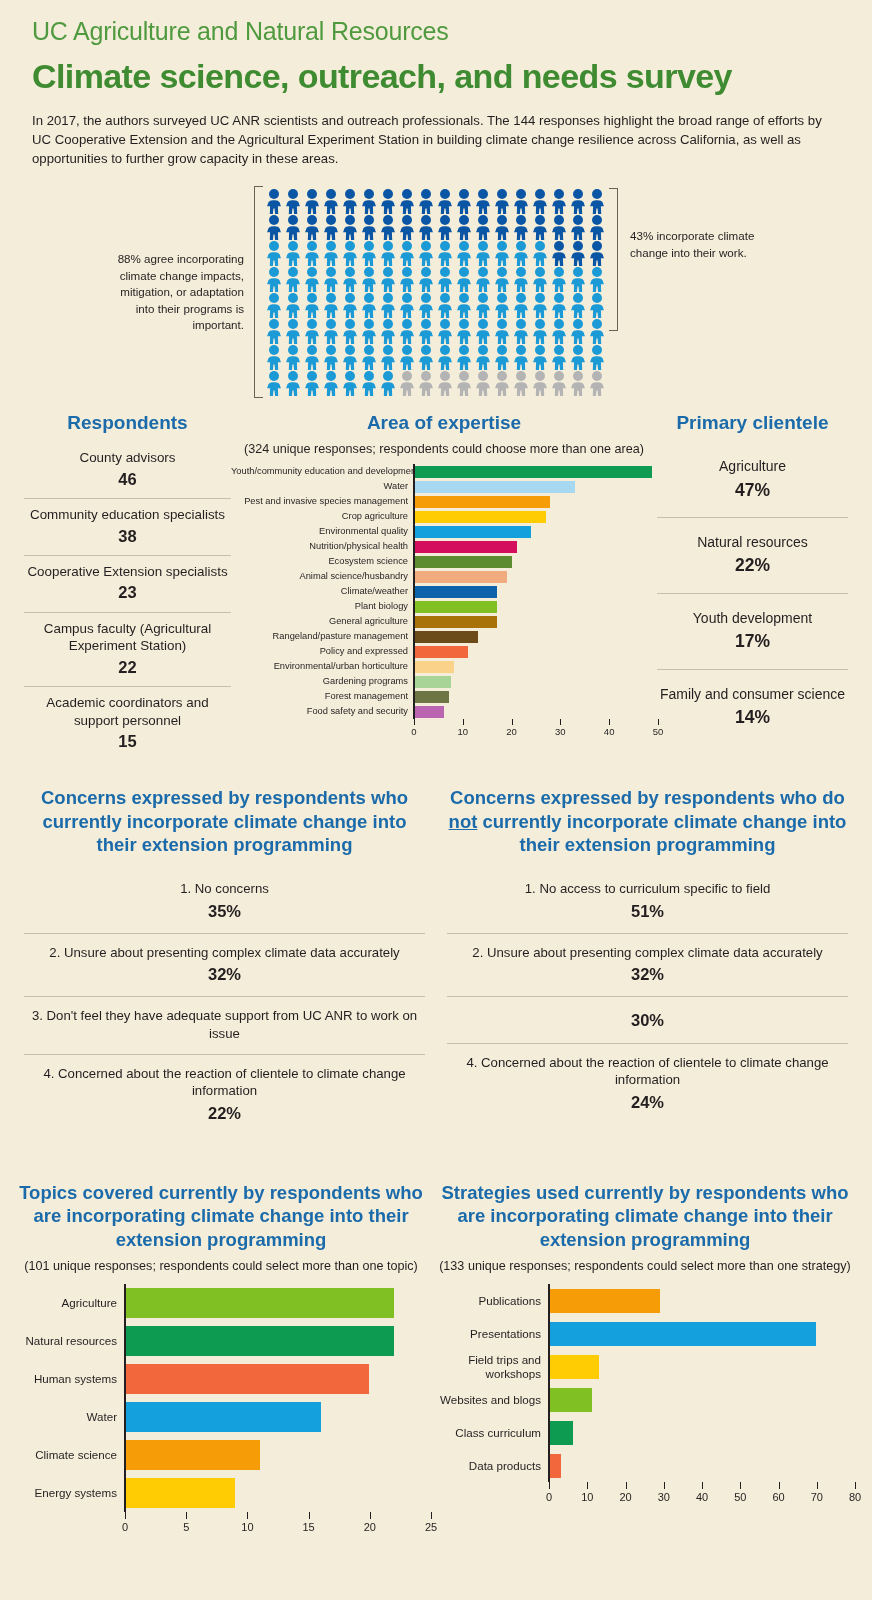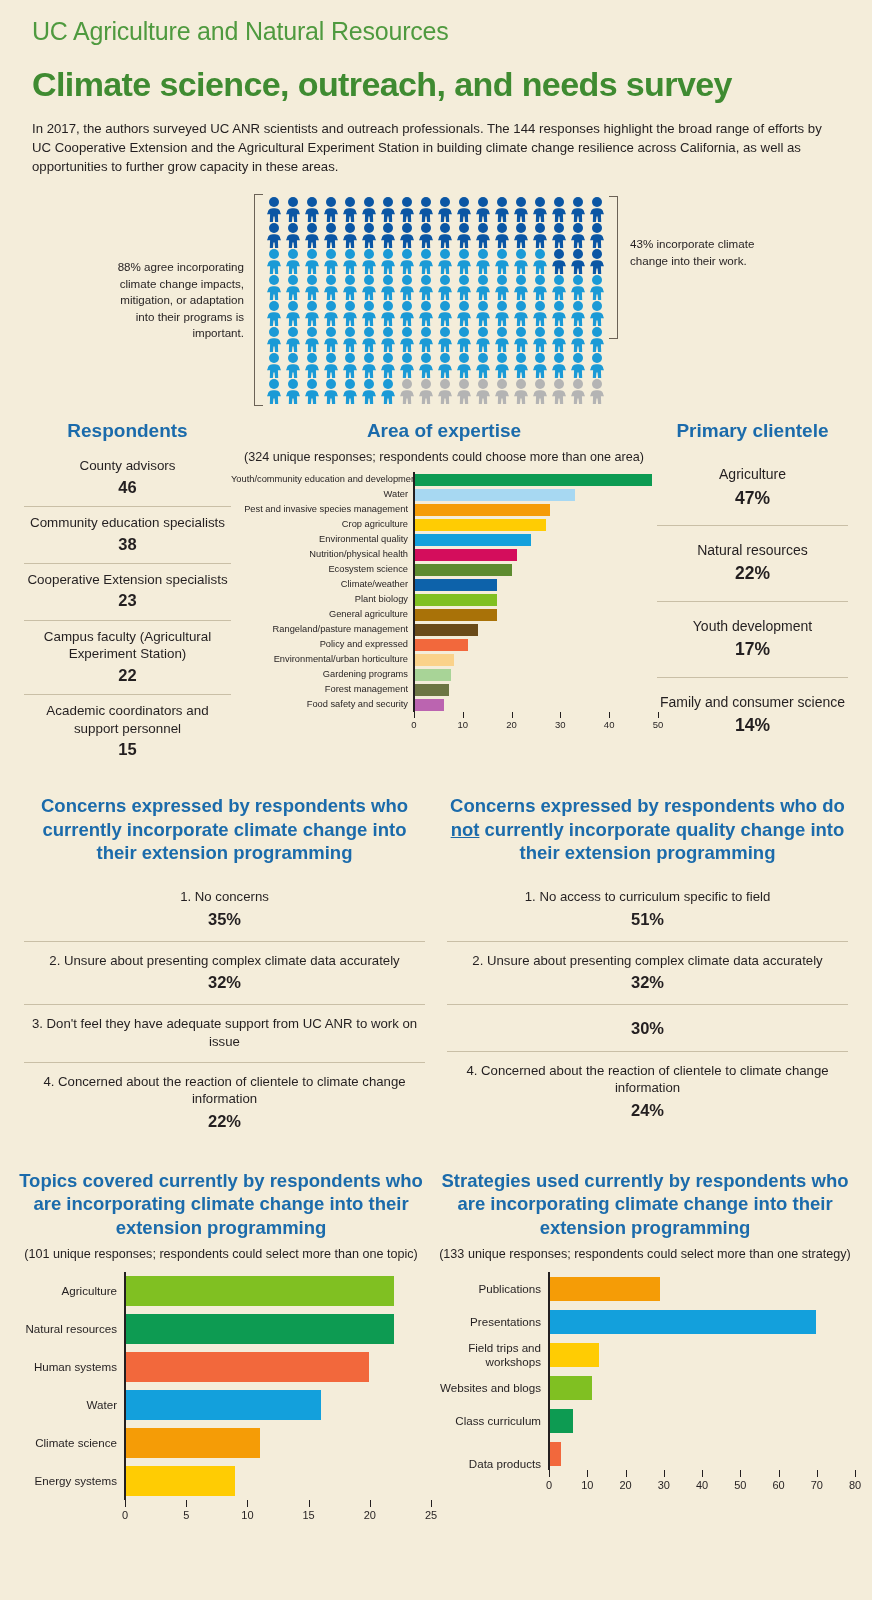--- a/index.html
+++ b/index.html
@@ -14,21 +14,21 @@
   .page { position: relative; width: 872px; height: 1600px; }
 
   
   .header { padding: 18px 32px 0 32px; }
   .kicker {
     font-size: 25px; color: #4f9a3f; font-weight: 400; letter-spacing: -0.2px;
     line-height: 1.1;
   }
   .title {
     font-size: 34px; color: #3f8b31; font-weight: bold; letter-spacing: -0.6px;
-    margin-top: 20px; line-height: 1.1;
+    margin-top: 12px; line-height: 1.1;
   }
   .lede {
     margin-top: 16px; font-size: 13.2px; line-height: 1.45; color: #231f20;
     max-width: 812px;
   }
 
   
   .picto-wrap {
     margin-top: 18px; display: flex; align-items: center; justify-content: center;
     position: relative; padding: 0 24px;
@@ -113,21 +113,21 @@
     text-align: center; font-size: 13.2px; line-height: 1.34; padding: 10px 4px 11px 4px;
     border-bottom: 1px solid #c9bfa6;
   }
   .concern-item:last-child { border-bottom: none; }
   .concern-item .val { font-weight: bold; font-size: 16.5px; display: block; margin-top: 2px; }
 
   
   .bottom { display: flex; padding: 0 18px 0 12px; margin-top: 26px; gap: 6px; }
   .bchart { flex: 1; }
   .bchart-title {
-    color: #1b6bab; font-weight: bold; font-size: 18.5px; text-align: center; line-height: 1.25;
+    color: #1b6bab; font-weight: bold; font-size: 18.5px; text-align: center; line-height: 1.25; margin-top: 20px;
   }
   .bchart-note { font-size: 12.6px; text-align: center; margin-top: 7px; line-height: 1.3; }
   .brow { display: flex; align-items: center; }
   .blab { text-align: right; font-size: 11.6px; padding-right: 7px; line-height: 1.15; }
   .bzone { position: relative; flex: 1; border-left: 2px solid #231f20; }
   .bbar { }
   .baxis { position: relative; height: 26px; }
 </style>
 </head>
 <body>
@@ -777,20 +777,26 @@
           <div class="exp-row">
             <div class="exp-lab">Nutrition/physical health</div>
             <div class="exp-barzone">
               <div class="exp-bar" style="width: 42%; background: rgb(212, 13, 92);"></div>
             </div>
           </div>
           <div class="exp-row">
             <div class="exp-lab">Ecosystem science</div>
             <div class="exp-barzone">
               <div class="exp-bar" style="width: 40%; background: rgb(93, 139, 47);"></div>
+            </div>
+          </div>
+          <div class="exp-row">
+            <div class="exp-lab">Animal science/husbandry</div>
+            <div class="exp-barzone">
+              <div class="exp-bar" style="width: 38%; background: rgb(240, 171, 127);"></div>
             </div>
           </div>
           <div class="exp-row">
             <div class="exp-lab">Climate/weather</div>
             <div class="exp-barzone">
               <div class="exp-bar" style="width: 34%; background: rgb(13, 98, 170);"></div>
             </div>
           </div>
           <div class="exp-row">
             <div class="exp-lab">Plant biology</div>
@@ -873,21 +879,21 @@
       <div class="concern-title">Concerns expressed by respondents who currently incorporate climate change into their extension programming</div>
       <div id="conc1">
           <div class="concern-item"><span>1. No concerns</span><span class="val">35%</span></div>
           <div class="concern-item"><span>2. Unsure about presenting complex climate data accurately</span><span class="val">32%</span></div>
           <div class="concern-item"><span>3. Don't feel they have adequate support from UC ANR to work on issue</span></div>
           <div class="concern-item"><span>4. Concerned about the reaction of clientele to climate change information</span><span class="val">22%</span></div>
         </div>
     </div>
     <div class="concern-col">
       <div class="concern-title">
-        <span>Concerns expressed by respondents who do </span><u>not</u><span> currently incorporate quality change into their extension programming</span>
+        <span>Concerns expressed by respondents who do </span><u>not</u><span> currently incorporate climate change into their extension programming</span>
       </div>
       <div id="conc2">
           <div class="concern-item"><span>1. No access to curriculum specific to field</span><span class="val">51%</span></div>
           <div class="concern-item"><span>2. Unsure about presenting complex climate data accurately</span><span class="val">32%</span></div>
           <div class="concern-item"><span class="val">30%</span></div>
           <div class="concern-item"><span>4. Concerned about the reaction of clientele to climate change information</span><span class="val">24%</span></div>
         </div>
     </div>
   </div>
 
@@ -978,21 +984,21 @@
               <div class="bzone" style="height: 33px;">
                 <div class="bbar" style="height: 24px; margin-top: 4.5px; width: 13.75%; background: rgb(128, 192, 34);"></div>
               </div>
             </div>
             <div class="brow" style="height: 33px;">
               <div class="blab" style="width: 112px; font-size: 11.6px;">Class curriculum</div>
               <div class="bzone" style="height: 33px;">
                 <div class="bbar" style="height: 24px; margin-top: 4.5px; width: 7.5%; background: rgb(13, 155, 82);"></div>
               </div>
             </div>
-            <div class="brow" style="height: 33px; align-items: flex-end;">
+            <div class="brow" style="height: 33px;">
               <div class="blab" style="width: 112px; font-size: 11.6px;">Data products</div>
               <div class="bzone" style="height: 33px;">
                 <div class="bbar" style="height: 24px; margin-top: 4.5px; width: 3.75%; background: rgb(242, 104, 60);"></div>
               </div>
             </div>
             <div class="baxis" style="margin-left: 112px;">
               <div class="tick" style="left: calc(0% + 1px); height: 7px;"></div>
               <div class="tick-lab" style="left: calc(0% + 1px); top: 9px; font-size: 11px;">0</div>
               <div class="tick" style="left: calc(12.5% + 1px); height: 7px;"></div>
               <div class="tick-lab" style="left: calc(12.5% + 1px); top: 9px; font-size: 11px;">10</div>

